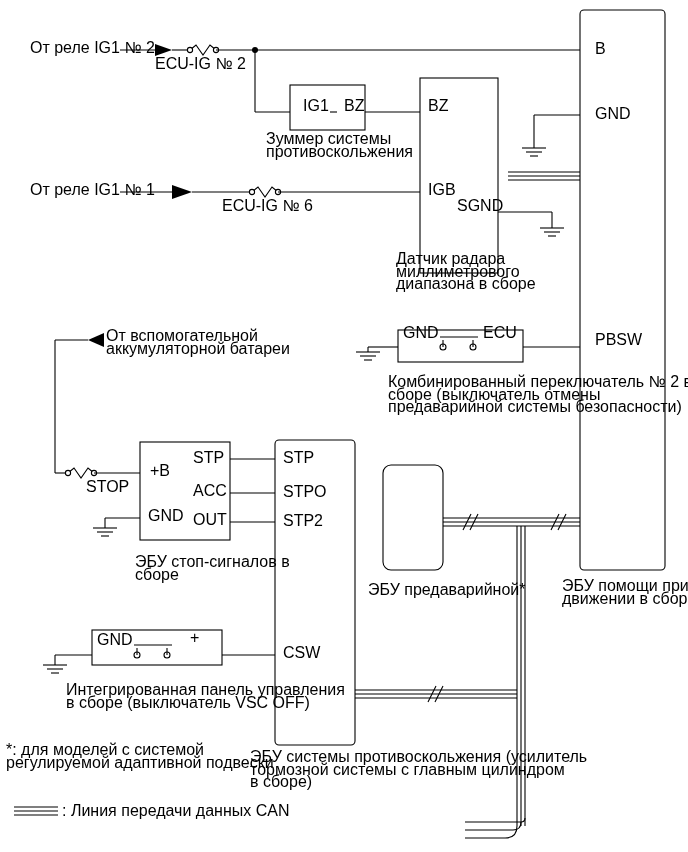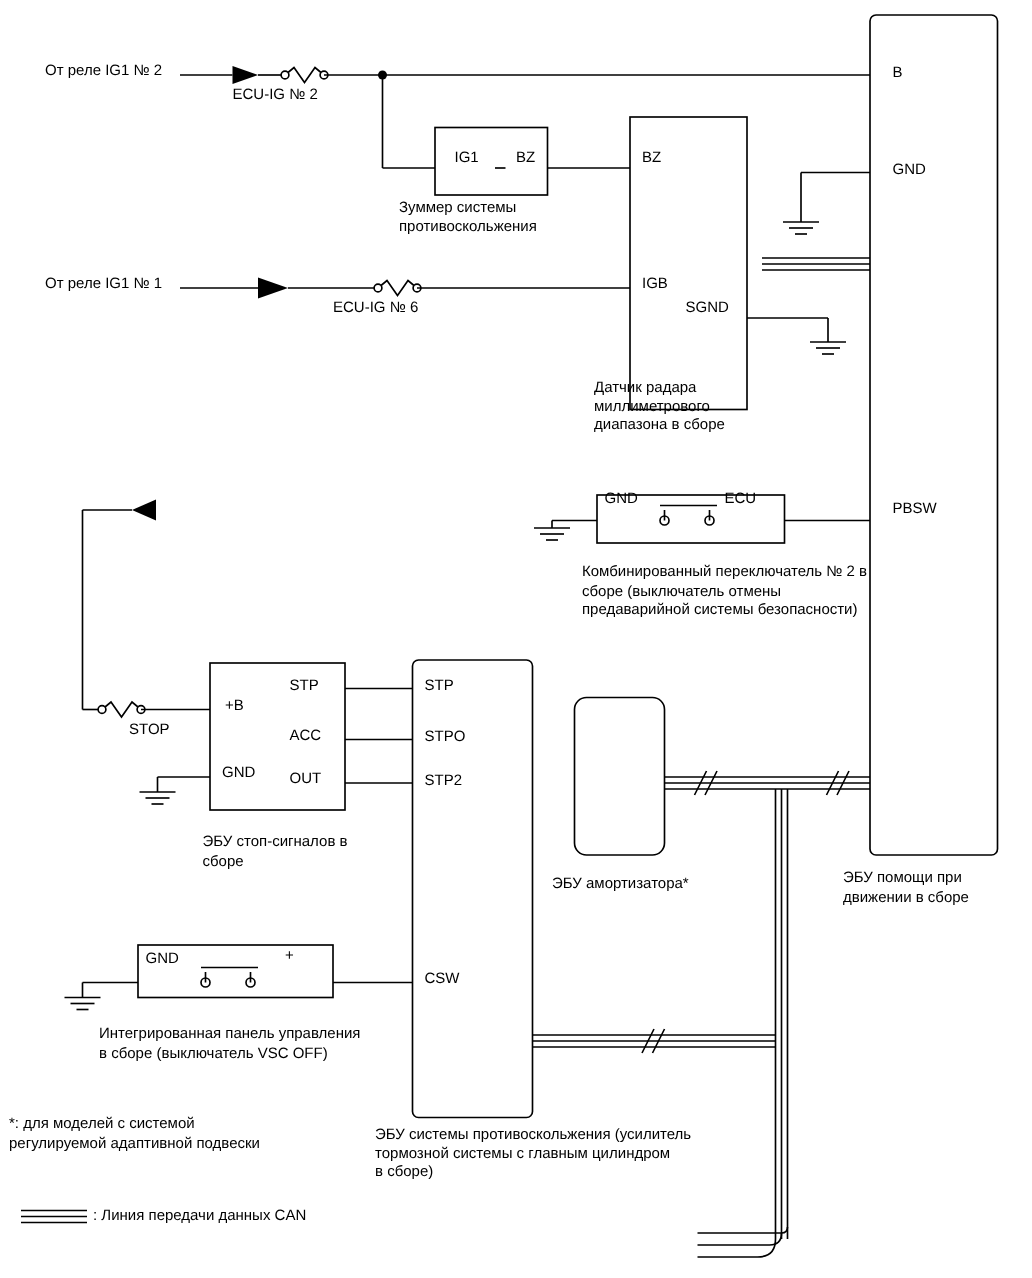--- a/index.html
+++ b/index.html
@@ -11,21 +11,21 @@
     position: relative;
     width: 688px;
     height: 852px;
     background: #ffffff;
     font-family: "Liberation Sans", sans-serif;
     color: #000000;
     overflow: hidden;
   }
   .lbl {
     position: absolute;
-    font-size: 10px;
+    font-size: 16px;
     line-height: 12.5px;
     white-space: pre;
     color: #000;
   }
   svg.diagram {
     position: absolute;
     left: 0;
     top: 0;
     width: 688px;
     height: 852px;
@@ -188,36 +188,38 @@
   <div class="lbl" style="left:595px; top:43px;">B</div>
   <div class="lbl" style="left:595px; top:108px;">GND</div>
   <div class="lbl" style="left:595px; top:334px;">PBSW</div>
   <div class="lbl" style="left:562px; top:580px;">ЭБУ помощи при
 движении в сборе</div>
   <div class="lbl" style="left:403px; top:327px;">GND</div>
   <div class="lbl" style="left:483px; top:327px;">ECU</div>
   <div class="lbl" style="left:388px; top:376px;">Комбинированный переключатель № 2 в
 сборе (выключатель отмены
 предаварийной системы безопасности)</div>
+  <div class="lbl" style="left:106px; top:330px;">От вспомогательной
+аккумуляторной батареи</div>
   <div class="lbl" style="left:66px;  top:481px;margin-left:20px;">STOP</div>
   <div class="lbl" style="left:150px; top:465px;">+B</div>
   <div class="lbl" style="left:193px; top:452px;">STP</div>
   <div class="lbl" style="left:193px; top:485px;">ACC</div>
   <div class="lbl" style="left:193px; top:514px;">OUT</div>
   <div class="lbl" style="left:148px; top:510px;">GND</div>
   <div class="lbl" style="left:135px; top:556px;">ЭБУ стоп-сигналов в
 сборе</div>
   <div class="lbl" style="left:283px; top:452px;">STP</div>
   <div class="lbl" style="left:283px; top:486px;">STPO</div>
   <div class="lbl" style="left:283px; top:515px;">STP2</div>
   <div class="lbl" style="left:283px; top:647px;">CSW</div>
   <div class="lbl" style="left:250px; top:751px;">ЭБУ системы противоскольжения (усилитель
 тормозной системы с главным цилиндром
 в сборе)</div>
-  <div class="lbl" style="left:368px; top:584px;">ЭБУ амортизатора*</div>
+  <div class="lbl" style="left:368px; top:584px;">ЭБУ предаварийной*</div>
   <div class="lbl" style="left:97px;  top:634px;">GND</div>
   <div class="lbl" style="left:190px; top:632px;">+</div>
   <div class="lbl" style="left:6px;   top:744px;">*: для моделей с системой
 регулируемой адаптивной подвески</div>
   <div class="lbl" style="left:66px;  top:684px;">Интегрированная панель управления
 в сборе (выключатель VSC OFF)</div>
   <div class="lbl" style="left:62px;  top:805px;">: Линия передачи данных CAN</div>
 
 </div>
 

